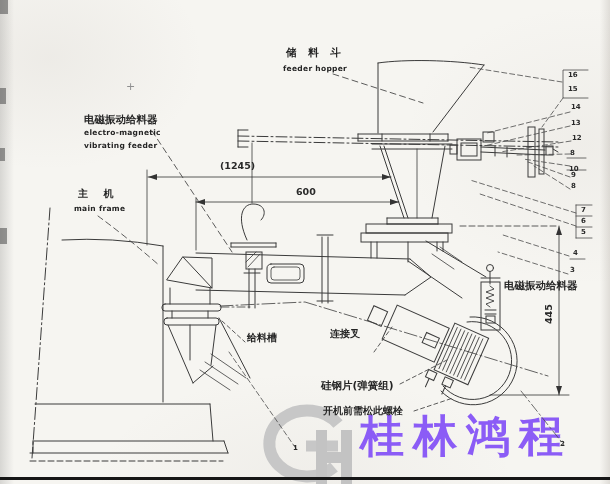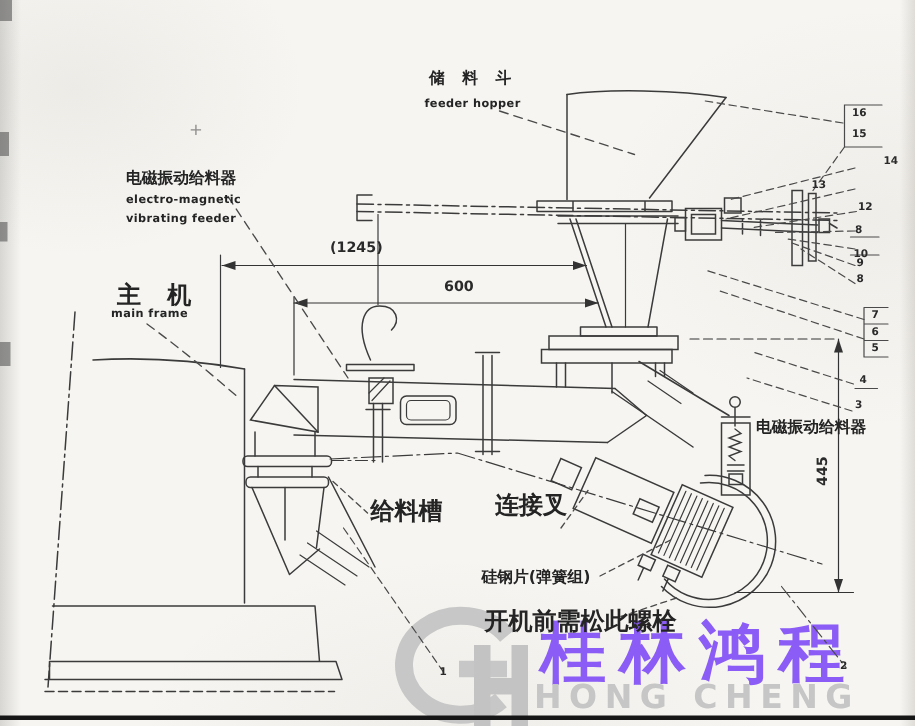--- a/index.html
+++ b/index.html
@@ -15,21 +15,21 @@
   .edgeR{position:absolute;right:0;top:0;width:10px;height:484px;
     background:linear-gradient(270deg,rgba(120,110,100,.18),rgba(120,110,100,0));}
   .mottle{position:absolute;inset:0;
     background:
       radial-gradient(220px 160px at 8% 12%,rgba(160,150,140,.10),transparent 70%),
       radial-gradient(260px 200px at 96% 30%,rgba(160,150,140,.08),transparent 70%),
       radial-gradient(300px 160px at 50% 100%,rgba(150,140,130,.07),transparent 70%);}
   .botline{position:absolute;left:0;top:477px;width:610px;height:3px;background:#161616;}
   
   .lab{position:absolute;color:#242424;font-weight:700;white-space:nowrap;line-height:1;}
-  .zh10{font-size:10.5px;} .zh11{font-size:16px;} .en{font-size:7.5px;letter-spacing:.3px;}
+  .zh10{font-size:10.5px;} .zh11{font-size:10px;} .en{font-size:7.5px;letter-spacing:.3px;}
   .dim{position:absolute;color:#2a2a2a;font-size:9.5px;font-weight:700;white-space:nowrap;line-height:1;}
   .co{position:absolute;color:#2a2a2a;font-size:7px;font-weight:700;line-height:1;}
   .rot90{transform:rotate(-90deg);transform-origin:left top;}
   .plus{position:absolute;color:#8f8f8f;font-size:11px;font-weight:400;}
   
   .wm{position:absolute;color:#bdbdbd;font-weight:700;white-space:nowrap;line-height:1;}
   .wm-zh{left:360px;top:414px;font-size:44px;letter-spacing:9px;color:#8b5cf6;}
   .wm-en{left:356px;top:455px;font-size:22px;letter-spacing:5px;color:#c6c6c6;}
   svg{position:absolute;left:0;top:0;}
 </style>
@@ -45,21 +45,20 @@
       <path d="M334,467 A38,33 0 1 1 338,424" stroke-width="12"></path>
       <path d="M306,446 H338" stroke-width="11"></path>
     </g>
     <g fill="#c3c3c3">
       <rect x="316" y="430" width="11" height="54"></rect>
       <rect x="341" y="430" width="11" height="54"></rect>
       <rect x="324" y="452" width="20" height="11"></rect>
     </g>
   </svg>
   <div class="wm wm-zh">桂林鸿程</div>
-  <div class="wm wm-en">HONG CHENG</div>
 
   <svg width="610" height="484" viewBox="0 0 610 484" stroke="#3b3b3b" stroke-width="1" fill="none" stroke-linecap="round">
 
     <g>
       <path d="M378,63 V133"></path>
       <path d="M378,63 C405,59 452,60 484,65"></path>
       <path d="M484,65 L433,132"></path>
       <path d="M358,134 H448 M358,141 H448 M358,134 V141 M448,134 V141 M382,134 V141 M430,134 V141"></path>
     </g>
 
@@ -239,22 +238,22 @@
   <div class="lab zh11" style="left:247px;top:333px">给料槽</div>
   <div class="lab zh11" style="left:330px;top:329px">连接叉</div>
   <div class="lab zh10" style="left:321px;top:380px">硅钢片(弹簧组)</div>
   <div class="lab zh11" style="left:323px;top:406px">开机前需松此螺栓</div>
   <div class="lab zh10" style="left:504px;top:280px">电磁振动给料器</div>
 
   <div class="plus" style="left:126px;top:80px">+</div>
 
   <span class="co" style="left:568px;top:72px">16</span>
   <span class="co" style="left:568px;top:86px">15</span>
-  <span class="co" style="left:589px;top:104px">14</span>
-  <span class="co" style="left:541px;top:120px">13</span>
+  <span class="co" style="left:571px;top:104px">14</span>
+  <span class="co" style="left:571px;top:120px">13</span>
   <span class="co" style="left:572px;top:135px">12</span>
   <span class="co" style="left:570px;top:150px">8</span>
   <span class="co" style="left:569px;top:166px">10</span>
   <span class="co" style="left:571px;top:172px">9</span>
   <span class="co" style="left:571px;top:183px">8</span>
   <span class="co" style="left:581px;top:207px">7</span>
   <span class="co" style="left:581px;top:218px">6</span>
   <span class="co" style="left:581px;top:229px">5</span>
   <span class="co" style="left:573px;top:250px">4</span>
   <span class="co" style="left:570px;top:267px">3</span>

